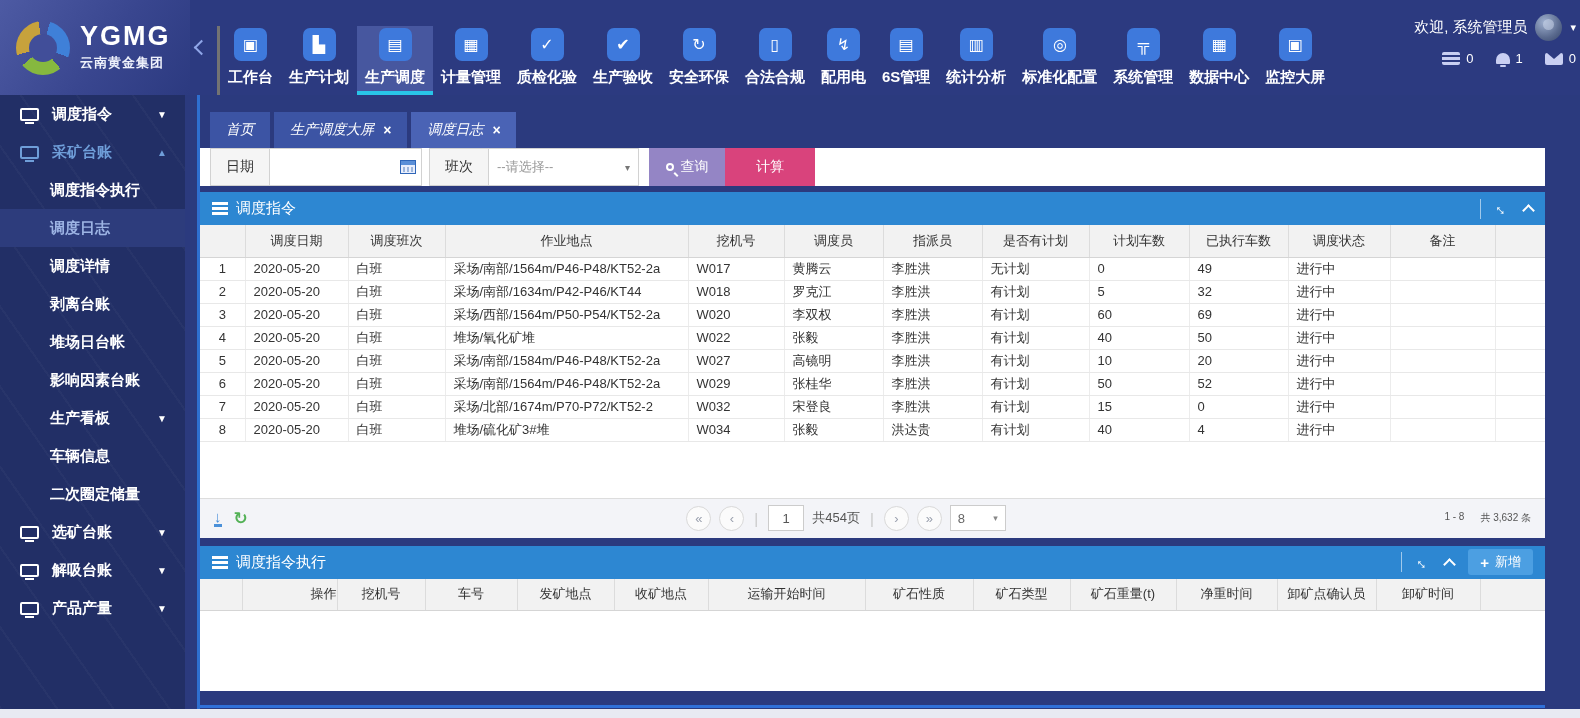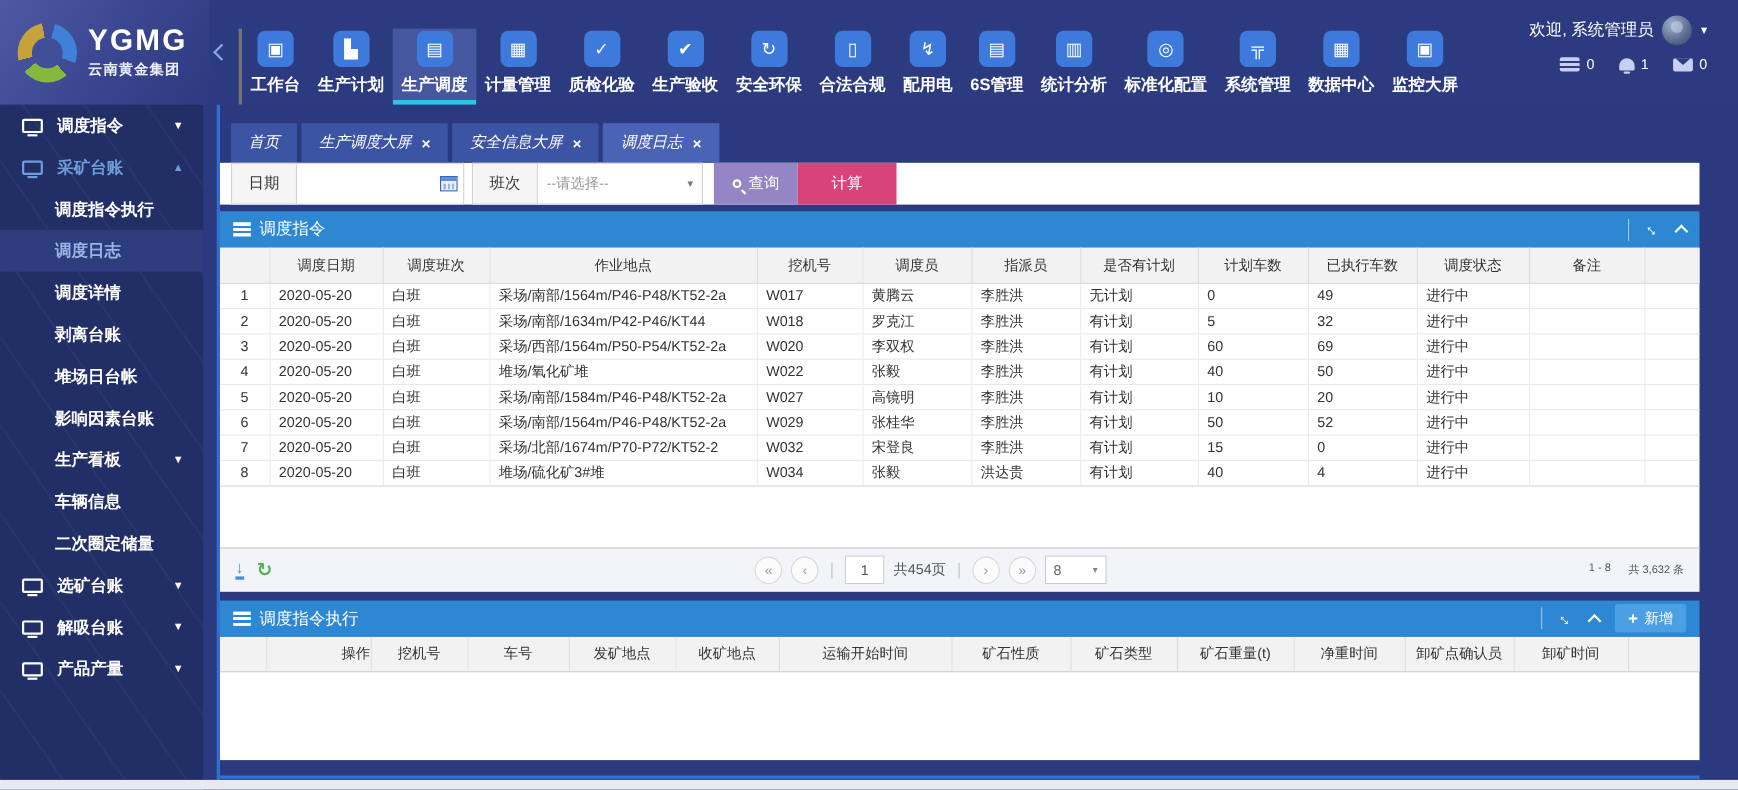--- a/index.html
+++ b/index.html
@@ -36,21 +36,21 @@
   .nav-tile[data-icon="compliance"]::before { content:"▯"; }
   .nav-tile[data-icon="power"]::before { content:"↯"; }
   .nav-tile[data-icon="six-s"]::before { content:"▤"; }
   .nav-tile[data-icon="stats"]::before { content:"▥"; }
   .nav-tile[data-icon="config"]::before { content:"◎"; }
   .nav-tile[data-icon="system"]::before { content:"╦"; }
   .nav-tile[data-icon="datacenter"]::before { content:"▦"; }
   .nav-tile[data-icon="monitor-screen"]::before { content:"▣"; }
   .nav-label { color:#fff; font-size:15px; font-weight:bold; white-space:nowrap; }
 
-  .user-area { position:absolute; right:28px; top:14px; display:flex; flex-direction:column;
+  .user-area { position:absolute; right:4px; top:14px; display:flex; flex-direction:column;
     align-items:flex-end; gap:10px; }
   .user-line { display:flex; align-items:center; gap:8px; cursor:pointer; }
   .welcome { color:#fff; font-size:15px; }
   .avatar { width:27px; height:27px; border-radius:50%; background:radial-gradient(circle at 35% 30%,#9fb0cf,#5a6a8e 60%,#37466b); position:relative; overflow:hidden; }
   .avatar::after { content:""; position:absolute; left:8px; top:5px; width:11px; height:11px; border-radius:50%; background:#c9d4e8; opacity:.55; }
   .user-caret { color:#fff; font-size:11px; }
   .badges { display:flex; align-items:center; gap:22px; }
   .badge { display:flex; align-items:center; gap:6px; cursor:pointer; }
   .badge-count { color:#fff; font-size:13px; }
   .badge-ico { display:inline-block; position:relative; }
@@ -377,24 +377,20 @@
           <div class="tab" data-closable="false">
             <span>首页</span>
 
           </div>
 
           <div class="tab" data-closable="true">
             <span>生产调度大屏</span>
             <span class="tab-x"></span>
           </div>
 
-          <div class="tab" data-closable="true">
-            <span>安全信息大屏</span>
-            <span class="tab-x"></span>
-          </div>
 
           <div class="tab" data-active="true" data-closable="true">
             <span>调度日志</span>
             <span class="tab-x"></span>
           </div>
         </div>
 
       <div class="filter-row">
         <div class="flabel">日期</div>
         <div class="finput">

